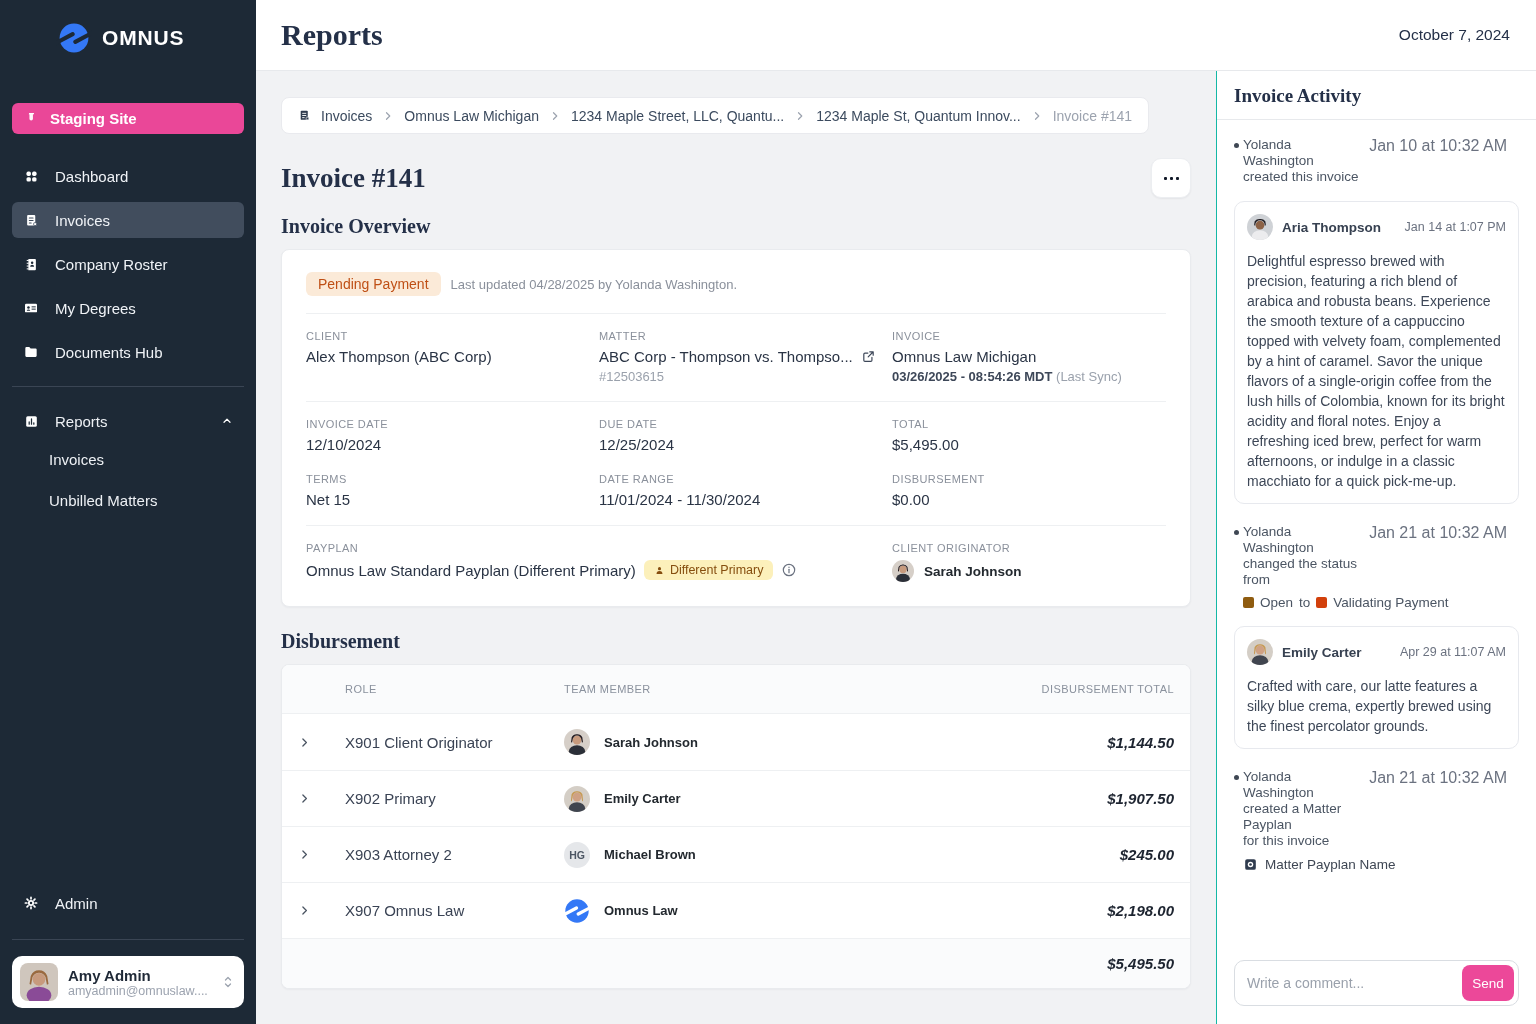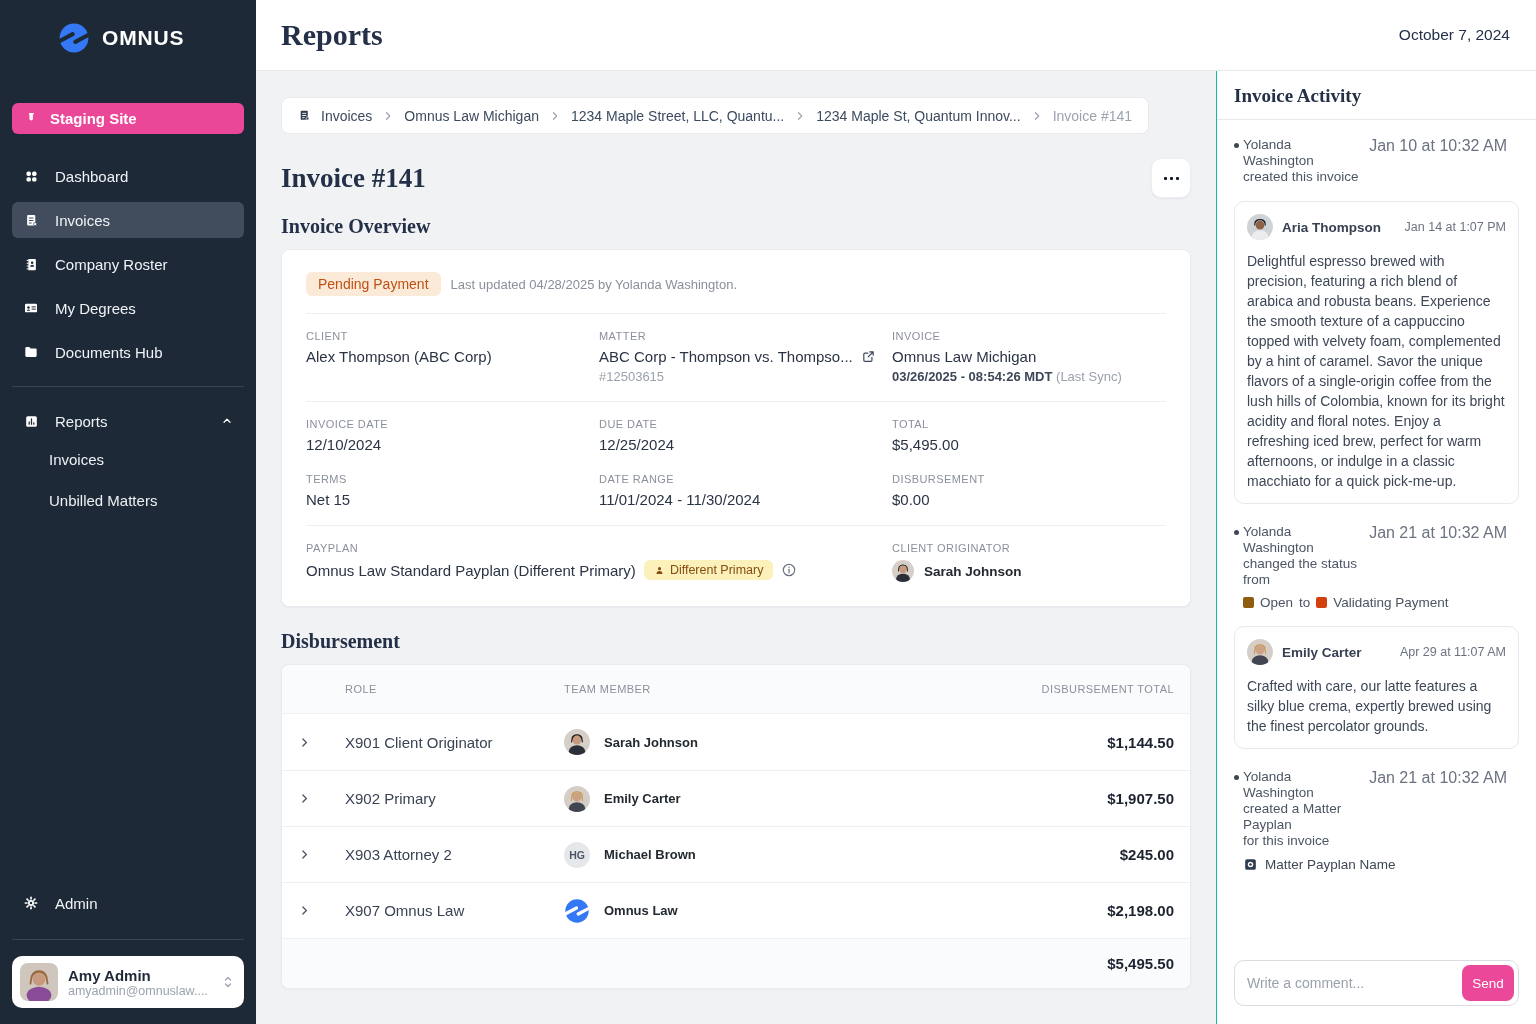--- a/index.html
+++ b/index.html
@@ -120,21 +120,21 @@
   .row-chev { color:#4b5563; display:flex; cursor:pointer; }
   .td-role { font-size:15px; color:#3a4354; }
   .td-member { display:flex; align-items:center; gap:14px; }
   .member-name { font-size:13px; font-weight:700; color:#23292f; }
   .init-av {
     width:26px; height:26px; border-radius:50%; background:#e5e7ea; flex:none;
     display:flex; align-items:center; justify-content:center;
     font-size:10.5px; font-weight:600; color:#4b5563;
   }
   .logo-av { width:26px; height:26px; flex:none; display:flex; }
-  .td-total { font-size:15px; font-weight:700; color:#1d2430; }
+  .td-total { font-size:15px; font-weight:700; color:#1d2430;font-style:italic; }
   .tfoot { height:50px; background:#fafbfc; border-top:1px solid #eef0f2; }
 
   
   .activity {
     width:320px; min-width:320px; background:#fff; border-left:1px solid #14b8a6;
     display:flex; flex-direction:column; min-height:0;
   }
   .act-head { padding:14px 17px 12px; border-bottom:1px solid #e7e9ec; }
   .act-head h2 { font-family:"Liberation Serif","DejaVu Serif",serif; font-size:19px; font-weight:700; color:#243048; }
   .act-list { flex:1; min-height:0; overflow:hidden; padding:17px 17px 0; }

